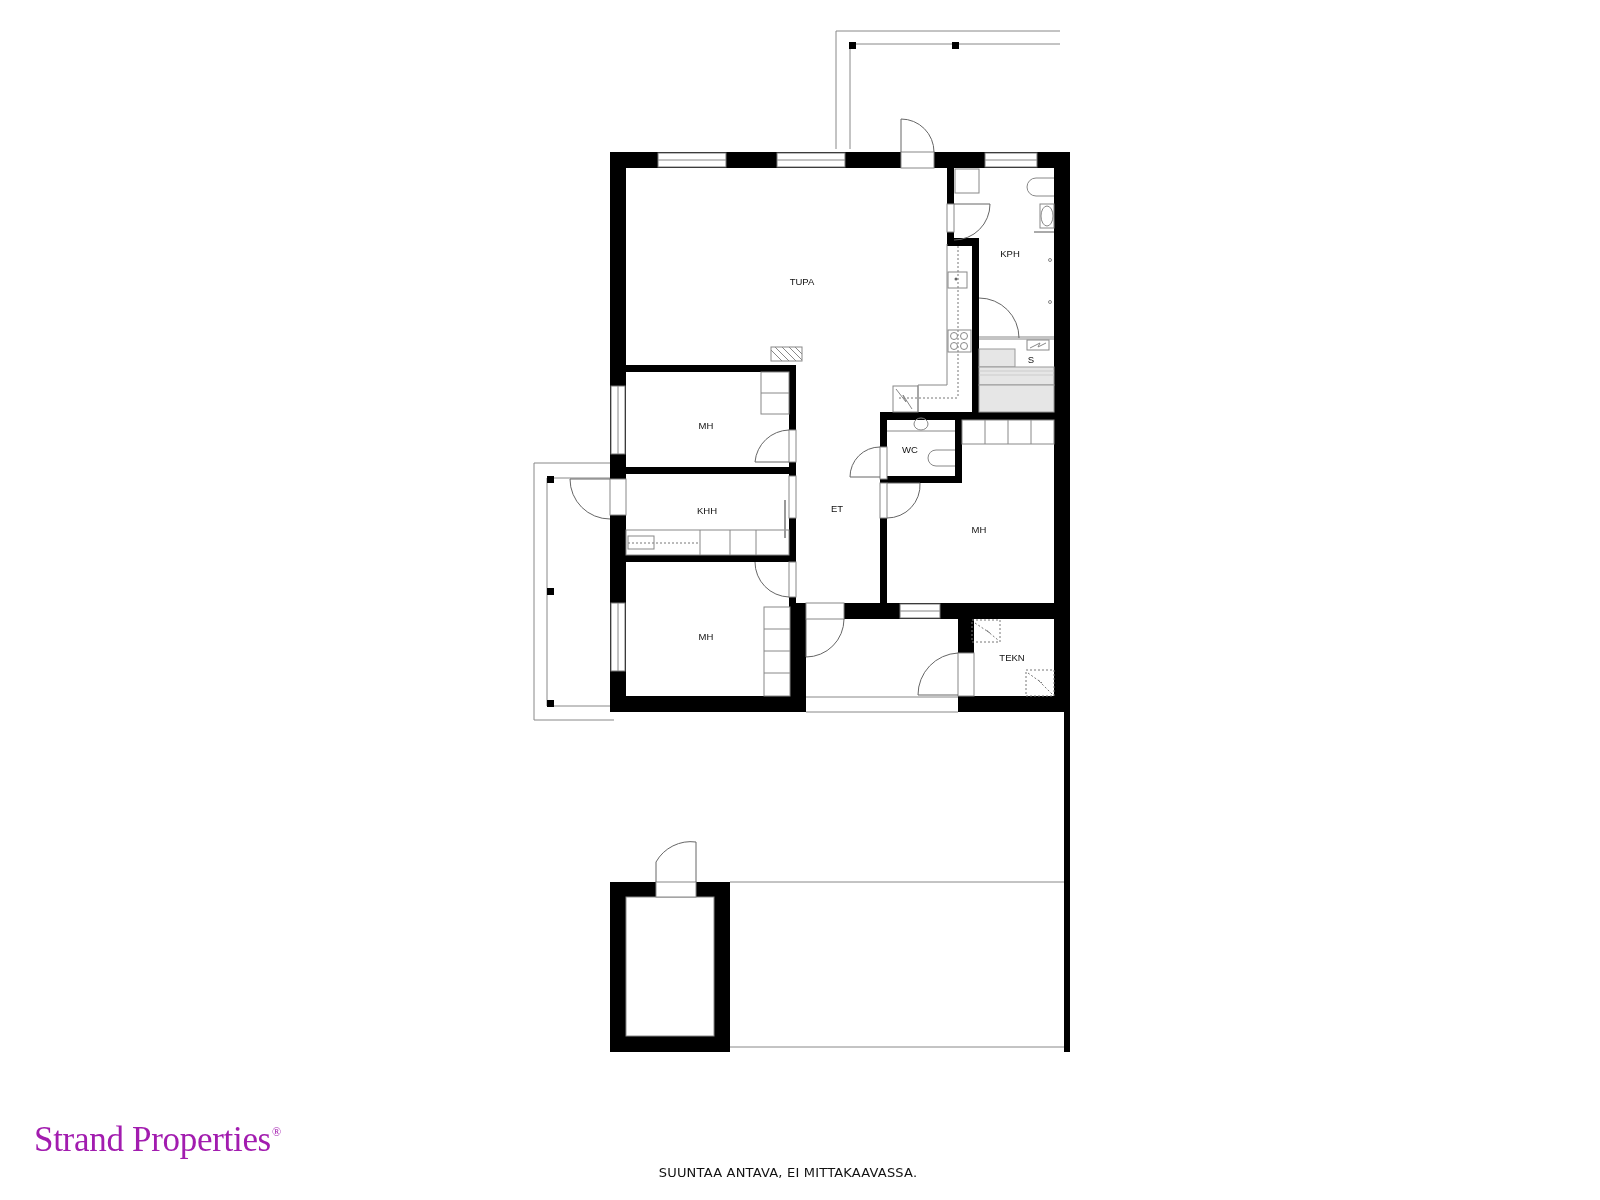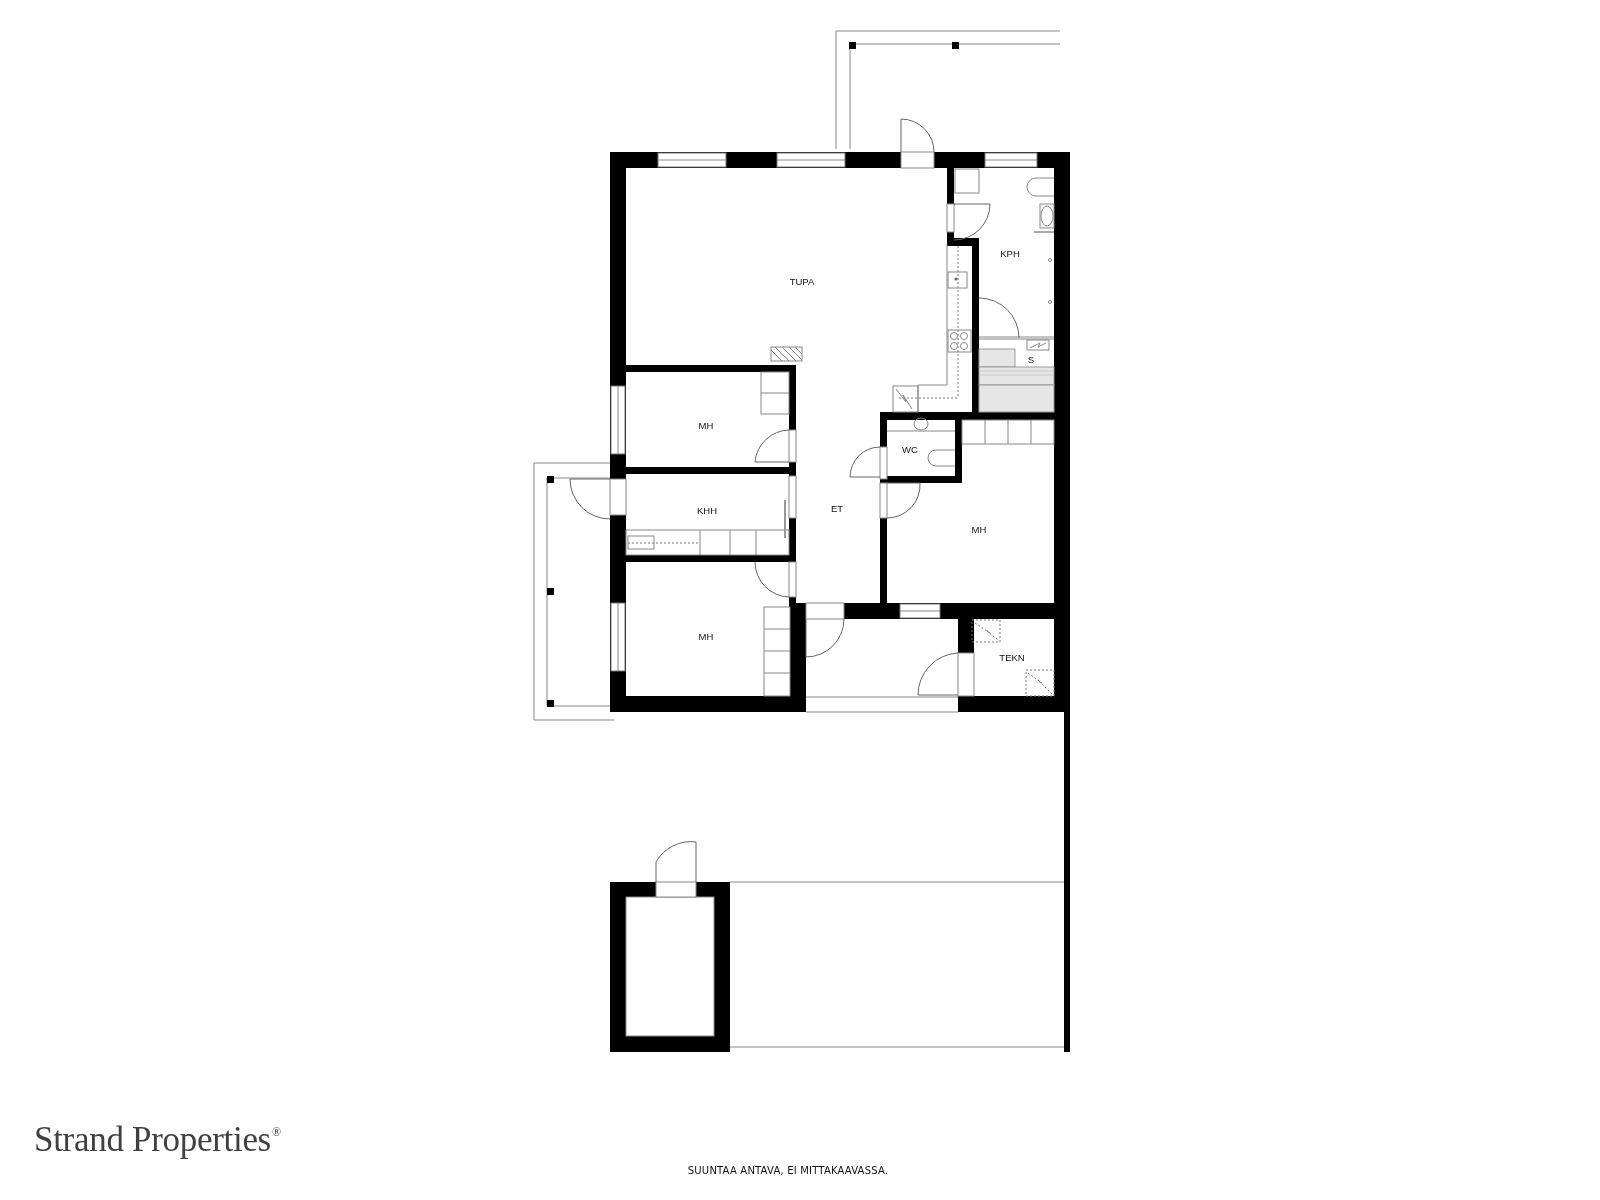--- a/index.html
+++ b/index.html
@@ -6,23 +6,23 @@
   body { width:1600px; height:1200px; position:relative; overflow:hidden; font-family:"DejaVu Sans", sans-serif; }
   #plan { position:absolute; left:0; top:0; width:1600px; height:1200px; }
   .room-label { font-family:"Liberation Sans", sans-serif; font-size:9.5px; fill:#111; text-anchor:middle; dominant-baseline:middle; }
   .wall { fill:#000; }
   .thin { fill:none; stroke:#888; stroke-width:1; }
   .thin-dark { fill:none; stroke:#555; stroke-width:1; }
   .dash { fill:none; stroke:#777; stroke-width:1; stroke-dasharray:2,2; }
   .win { fill:#fff; stroke:#777; stroke-width:1; }
   .door-arc { fill:none; stroke:#666; stroke-width:1; }
   .sauna { fill:#e6e6e6; stroke:#999; stroke-width:1; }
-  #logo { position:absolute; left:34px; top:1122px; font-family:"Liberation Serif", serif; font-size:35px; color:#404040; letter-spacing:-0.3px; line-height:1; }
+  #logo { position:absolute; left:34px; top:1122px; font-family:"Liberation Serif", serif; font-size:35px; color:#a21caf; letter-spacing:-0.3px; line-height:1; }
   #logo sup { font-size:12px; vertical-align:top; position:relative; top:4px; margin-left:1px; }
-  #disclaimer { position:absolute; left:0; width:1600px; top:1165px; text-align:center; font-family:"DejaVu Sans", sans-serif; font-size:10px; color:#111; letter-spacing:0.2px; padding-left:0; }
+  #disclaimer { position:absolute; left:0; width:1600px; top:1165px; text-align:center; font-family:"DejaVu Sans", sans-serif; font-size:13px; color:#111; letter-spacing:0.2px; padding-left:0; }
   #disclaimer span { position:relative; left:-12px; }
 </style>
 </head>
 <body>
 
 <svg id="plan" viewBox="0 0 1600 1200" xmlns="http://www.w3.org/2000/svg">
 
   <g>
     <polyline class="thin" points="836,149 836,31 1060,31"></polyline>
     <polyline class="thin" points="850,149 850,44 1060,44"></polyline>

